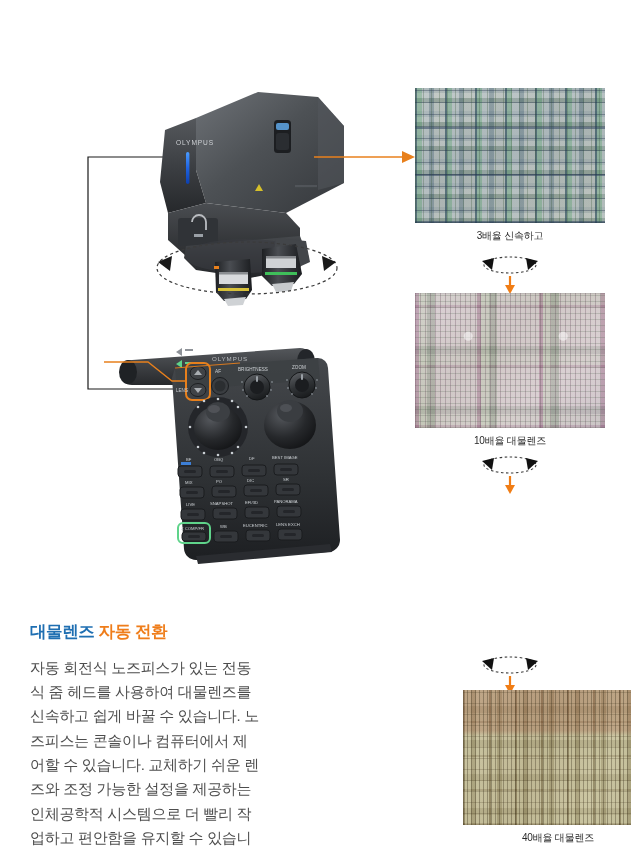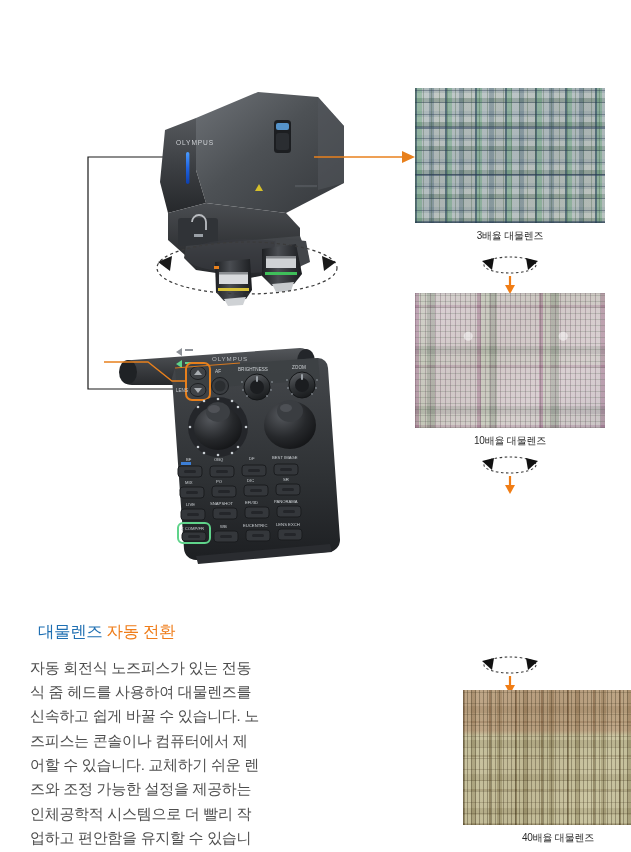--- a/index.html
+++ b/index.html
@@ -137,22 +137,22 @@
   .rot-ind { position: absolute; left: 0; width: 190px; height: 45px; }
   .rot-ind svg { display: block; margin: 0 auto; }
 
   
   .illus { position: absolute; left: 0; top: 0; width: 415px; height: 620px; }
 
   
   .textblock { position: absolute; left: 30px; top: 622px; width: 230px; }
   .heading {
     font-size: 16.5px;
-    font-weight: normal;
-    margin: 0 0 14px 8px;
+    font-weight: bold;
+    margin: 0 0 14px 0;
     letter-spacing: -0.4px;
     line-height: 1.2;
   }
   .h-blue { color: #1f6fb2; }
   .h-orange { color: #ef7d1a; }
   .body-copy {
     font-size: 15px;
     line-height: 1.62;
     color: #4d4d4d;
     letter-spacing: -0.3px;
@@ -481,21 +481,21 @@
     <span class="h-blue">대물렌즈</span>
     <span class="h-orange">자동 전환</span>
   </h2>
   <p class="body-copy">자동 회전식 노즈피스가 있는 전동식 줌 헤드를 사용하여 대물렌즈를 신속하고 쉽게 바꿀 수 있습니다. 노즈피스는 콘솔이나 컴퓨터에서 제어할 수 있습니다. 교체하기 쉬운 렌즈와 조정 가능한 설정을 제공하는 인체공학적 시스템으로 더 빨리 작업하고 편안함을 유지할 수 있습니다.</p>
 </div>
 
 <div class="micro-col">
 
   <div class="micro-block" style="top:88px;">
     <div class="micro-img die3"></div>
-    <div class="micro-cap">3배율 대물렌즈</div>
+    <div class="micro-cap">3배율 신속하고</div>
   </div>
   <div class="rot-ind" style="top:252px;">
     <svg width="80" height="45" viewBox="0 0 80 45" xmlns="http://www.w3.org/2000/svg">
       <ellipse cx="40" cy="13" rx="26" ry="8" fill="none" stroke="#3b3b3b" stroke-width="1.1" stroke-dasharray="2.5,2.5"></ellipse>
       <polygon points="12,9 24,6 22,18" fill="#111"></polygon>
       <polygon points="68,9 56,6 58,18" fill="#111"></polygon>
       <line x1="40" y1="24" x2="40" y2="36" stroke="#f07d15" stroke-width="2.2"></line>
       <polygon points="35,33 45,33 40,42" fill="#f07d15"></polygon>
     </svg>
   </div>

